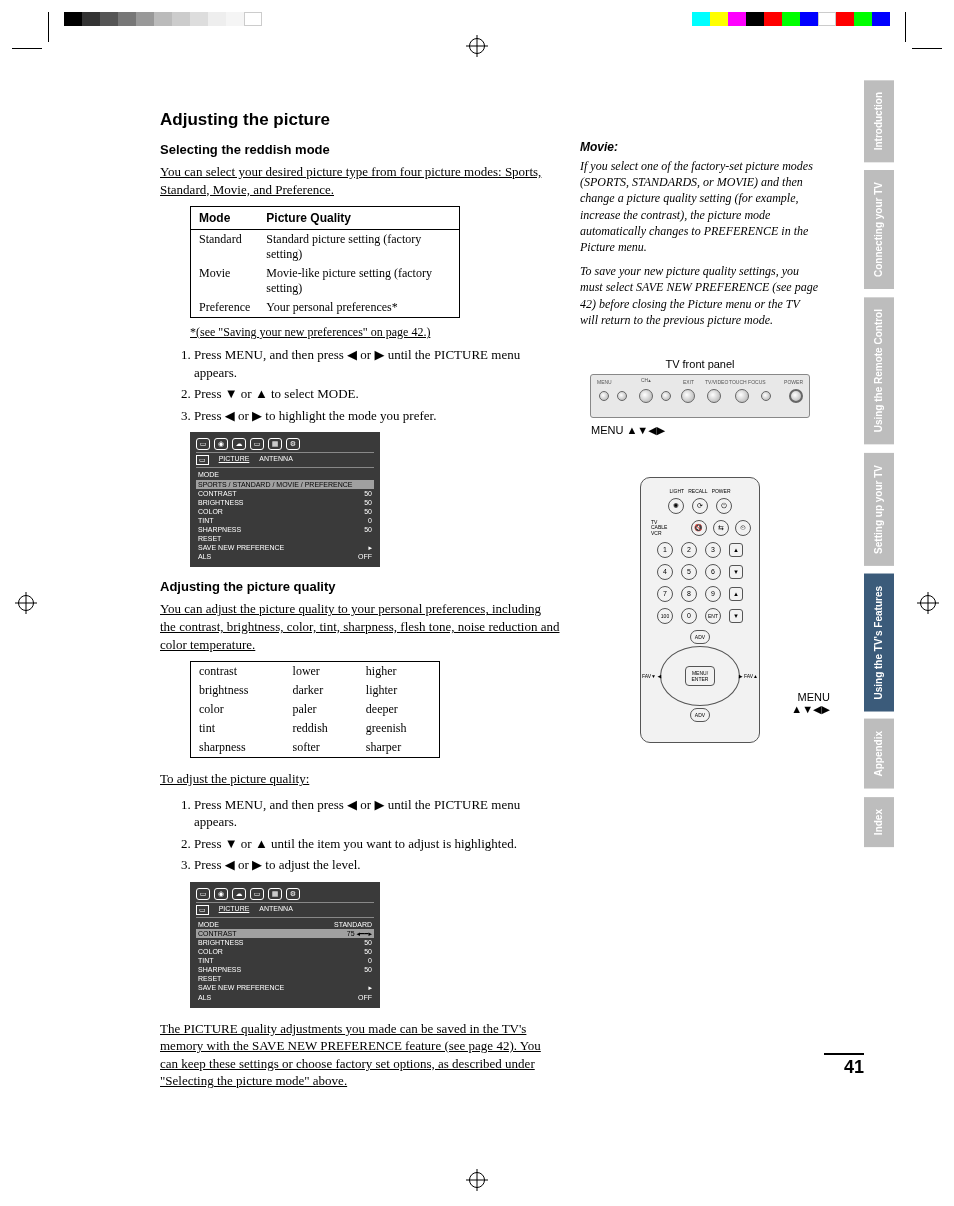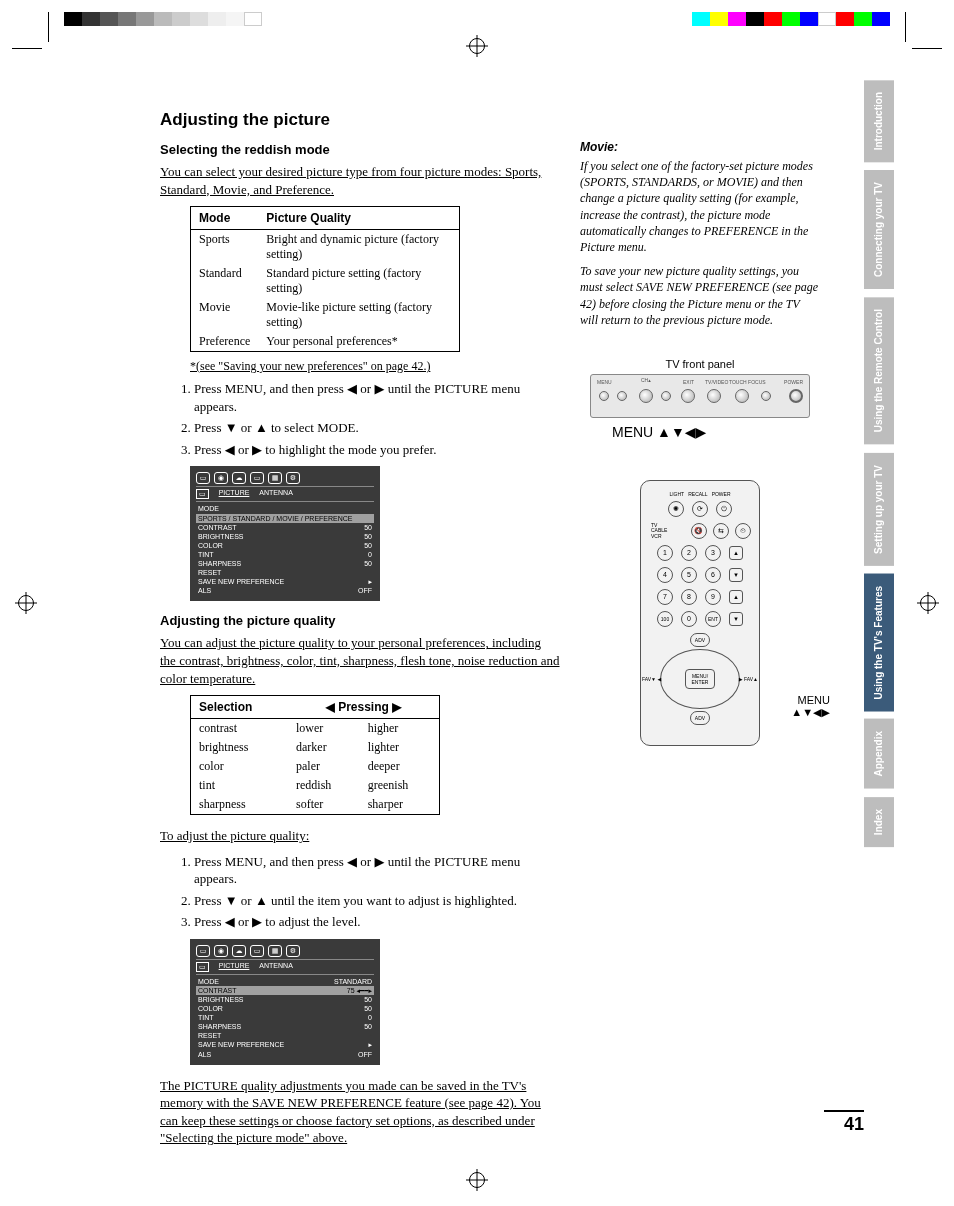--- a/index.html
+++ b/index.html
@@ -158,23 +158,23 @@
   }
   .fp-btn {
     width: 14px; height: 14px; border-radius: 50%;
     border: 1.5px solid #666; position: absolute; top: 14px;
     background: radial-gradient(circle at 40% 40%, #fff, #aaa);
   }
   .fp-btn.small { width:10px; height:10px; top:16px; }
   .fp-label { position:absolute; font-size:5px; font-family:Arial; color:#555; }
   .panel-under {
     font-family: Arial, sans-serif;
-    font-size: 14px;
+    font-size: 11px;
     text-align: left;
-    margin-left: 32px;
+    margin-left: 11px;
   }
   .remote {
     width: 120px;
     border: 1px solid #555;
     border-radius: 10px;
     background: #f2f2f2;
     margin: 40px auto 4px;
     padding: 8px 6px 18px;
     font-family: Arial, sans-serif;
     font-size: 6px;
@@ -288,24 +288,20 @@
     <h2>Selecting the reddish mode</h2>
     <p>You can select your desired picture type from four picture modes: Sports, Standard, Movie, and Preference.</p>
 
     <table class="modebox">
       <tbody>
           <tr>
         <th>Mode</th>
         <th>Picture Quality</th>
       </tr>
       <tr>
-            <td>Sports</td>
-            <td>Bright and dynamic picture (factory setting)</td>
-          </tr>
-      <tr>
             <td>Standard</td>
             <td>Standard picture setting (factory setting)</td>
           </tr>
       <tr>
             <td>Movie</td>
             <td>Movie-like picture setting (factory setting)</td>
           </tr>
       <tr>
             <td>Preference</td>
             <td>Your personal preferences*</td>
@@ -372,24 +368,20 @@
           <span>ALS</span>
           <span>OFF</span>
         </div>
     </div>
 
     <h2>Adjusting the picture quality</h2>
     <p>You can adjust the picture quality to your personal preferences, including the contrast, brightness, color, tint, sharpness, flesh tone, noise reduction and color temperature.</p>
 
     <table class="selbox">
       <tbody>
-          <tr>
-        <th>Selection</th>
-        <th class="pressing" colspan="2">◀ Pressing ▶</th>
-      </tr>
       <tr>
             <td>contrast</td>
             <td>lower</td>
             <td>higher</td>
           </tr>
       <tr>
             <td>brightness</td>
             <td>darker</td>
             <td>lighter</td>
           </tr>

